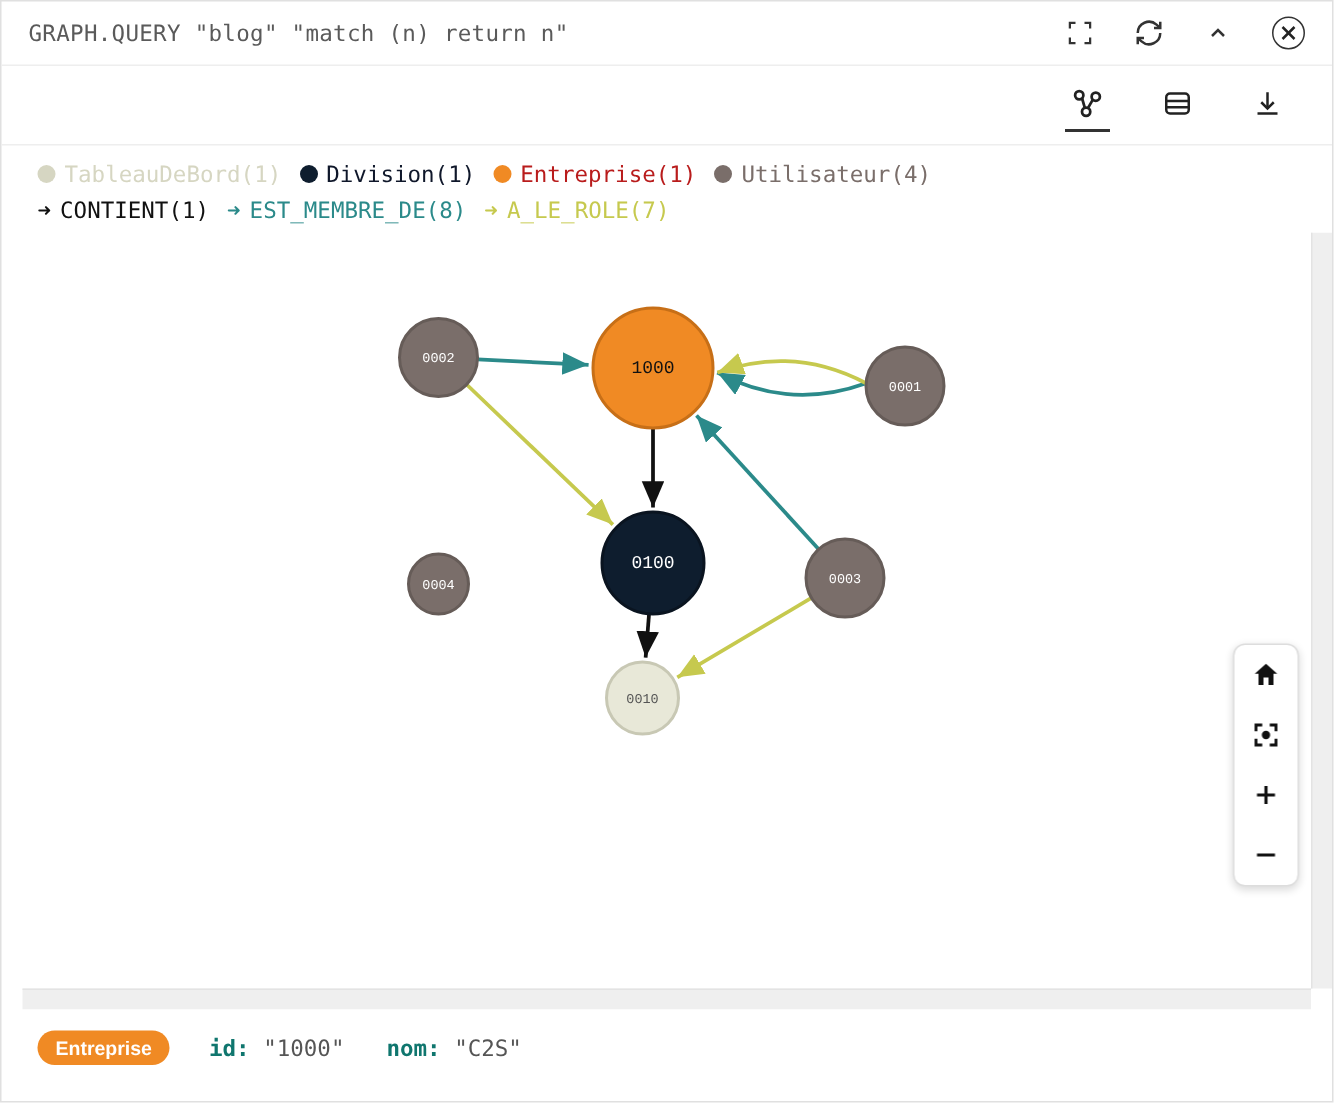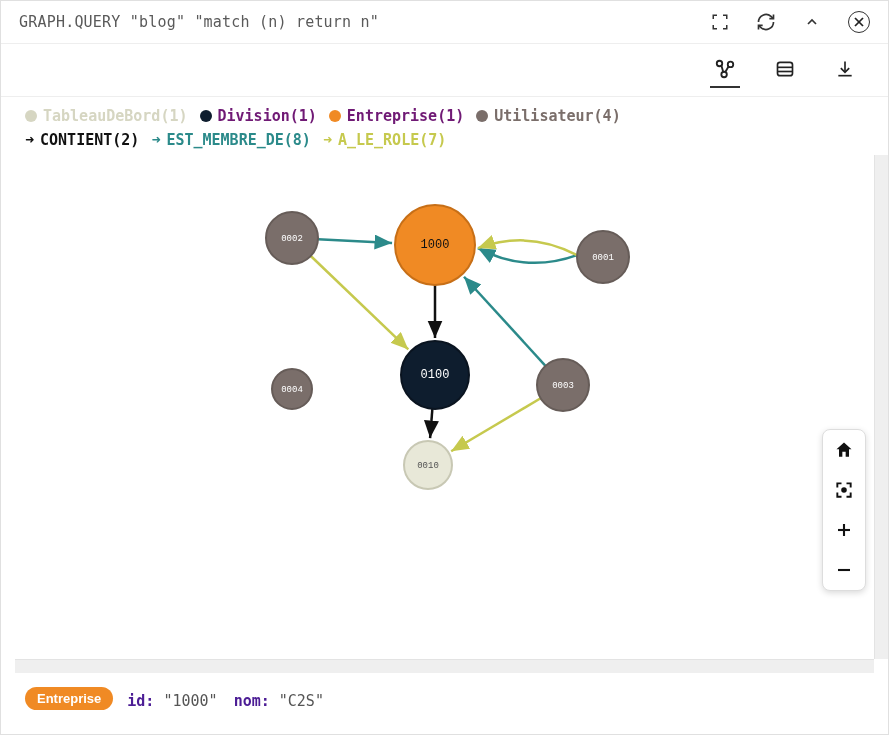--- a/index.html
+++ b/index.html
@@ -71,21 +71,21 @@
     cursor: pointer;
     border-bottom: 2px solid transparent;
     padding-bottom: 6px;
   }
   .view-tab.active {
     border-bottom: 2px solid #333;
   }
   .legend {
     padding: 10px 24px 0 24px;
     font-size: 15px;
-    font-weight: 700;
+    font-weight: 400;
     font-family: Consolas, Menlo, Monaco, monospace;
   }
   .legend-row {
     display: flex;
     flex-wrap: wrap;
     gap: 12px;
     align-items: center;
     margin-bottom: 6px;
   }
   .legend-item {
@@ -133,35 +133,35 @@
     display: flex;
     align-items: center;
     justify-content: center;
     cursor: pointer;
     font-size: 22px;
     color: #111;
   }
   .detail-bar {
     padding: 14px 24px 24px 24px;
     display: flex;
-    align-items: flex-end;
+    align-items: center;
     gap: 14px;
     font-family: Consolas, Menlo, Monaco, monospace;
     font-size: 15px;
   }
   .badge {
     background: #f08a24;
     color: #fff;
     font-weight: 700;
     padding: 4px 12px;
     border-radius: 14px;
     font-family: -apple-system, sans-serif;
     font-size: 13px;
   }
-  .kv .k { font-weight: 700; color:#4c1d95; }
+  .kv .k { font-weight: 700; color:#0f766e;margin-left:12px; }
   .kv .v { color: #555; }
   
   .hscroll {
     position: absolute;
     left: 14px; right: 14px; bottom: 0;
     height: 14px;
     background: #efefef;
     border-top: 1px solid #e3e3e3;
   }
   .vscroll {
@@ -232,37 +232,37 @@
       </svg>
     </div>
   </div>
 
   <div class="legend">
     <div class="legend-row" id="legend-nodes">
         <span class="legend-item" style="color: rgb(214, 214, 194);">
           <span class="dot" style="background: rgb(214, 214, 194);"></span>
           <span>TableauDeBord(1)</span>
         </span>
-        <span class="legend-item" style="color: #701a75;">
+        <span class="legend-item" style="color: #0f172a;">
           <span class="dot" style="background: rgb(14, 29, 46);"></span>
           <span>Division(1)</span>
         </span>
-        <span class="legend-item" style="color: #701a75;">
+        <span class="legend-item" style="color: #b91c1c;">
           <span class="dot" style="background: rgb(240, 138, 36);"></span>
           <span>Entreprise(1)</span>
         </span>
         <span class="legend-item" style="color: rgb(122, 110, 106);">
           <span class="dot" style="background: rgb(122, 110, 106);"></span>
           <span>Utilisateur(4)</span>
         </span>
       </div>
     <div class="legend-row" id="legend-edges">
         <span class="legend-item" style="color: rgb(17, 17, 17);">
           <span class="arrow">➜</span>
-          <span>CONTIENT(2)</span>
+          <span>CONTIENT(1)</span>
         </span>
         <span class="legend-item" style="color: rgb(43, 138, 138);">
           <span class="arrow">➜</span>
           <span>EST_MEMBRE_DE(8)</span>
         </span>
         <span class="legend-item" style="color: rgb(198, 201, 78);">
           <span class="arrow">➜</span>
           <span>A_LE_ROLE(7)</span>
         </span>
       </div>

